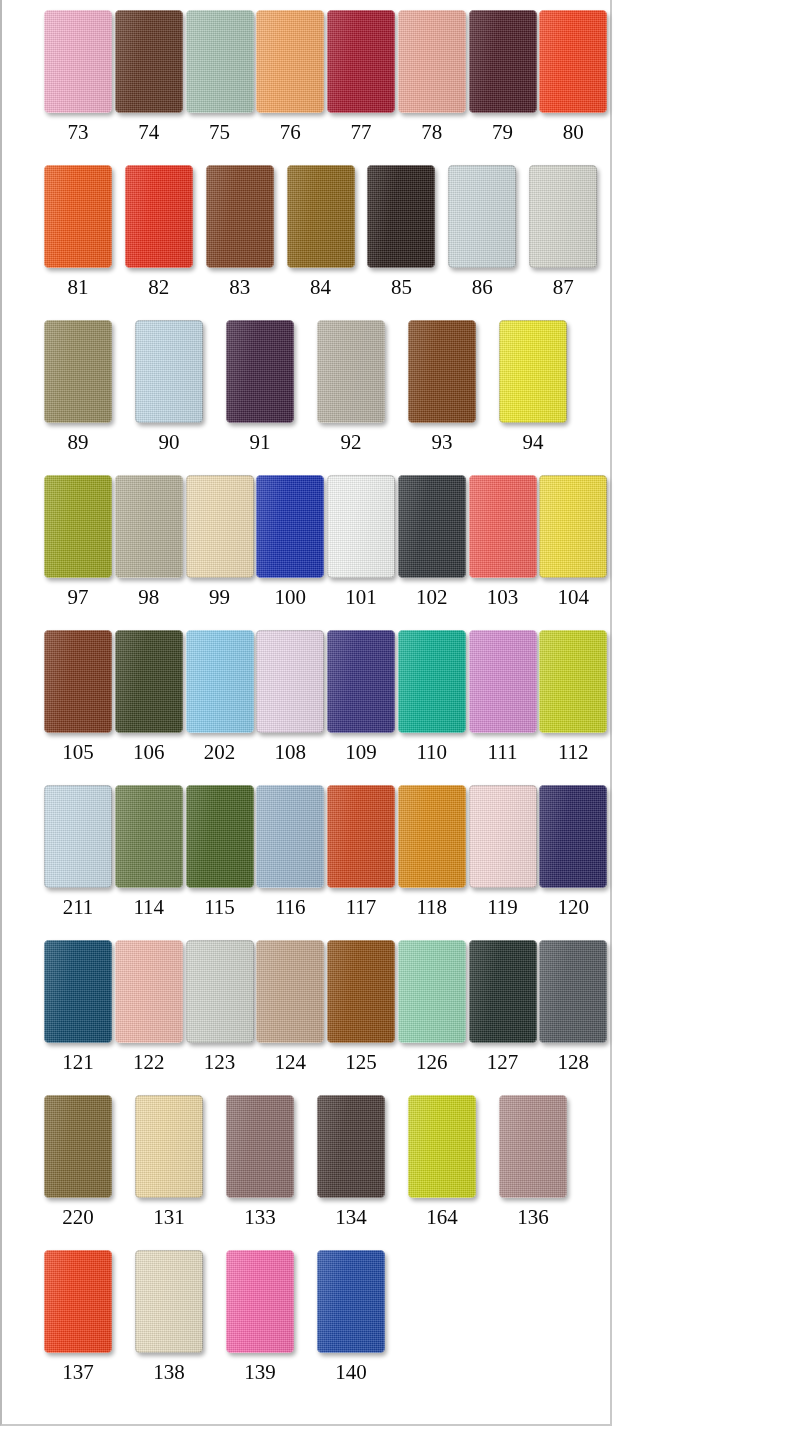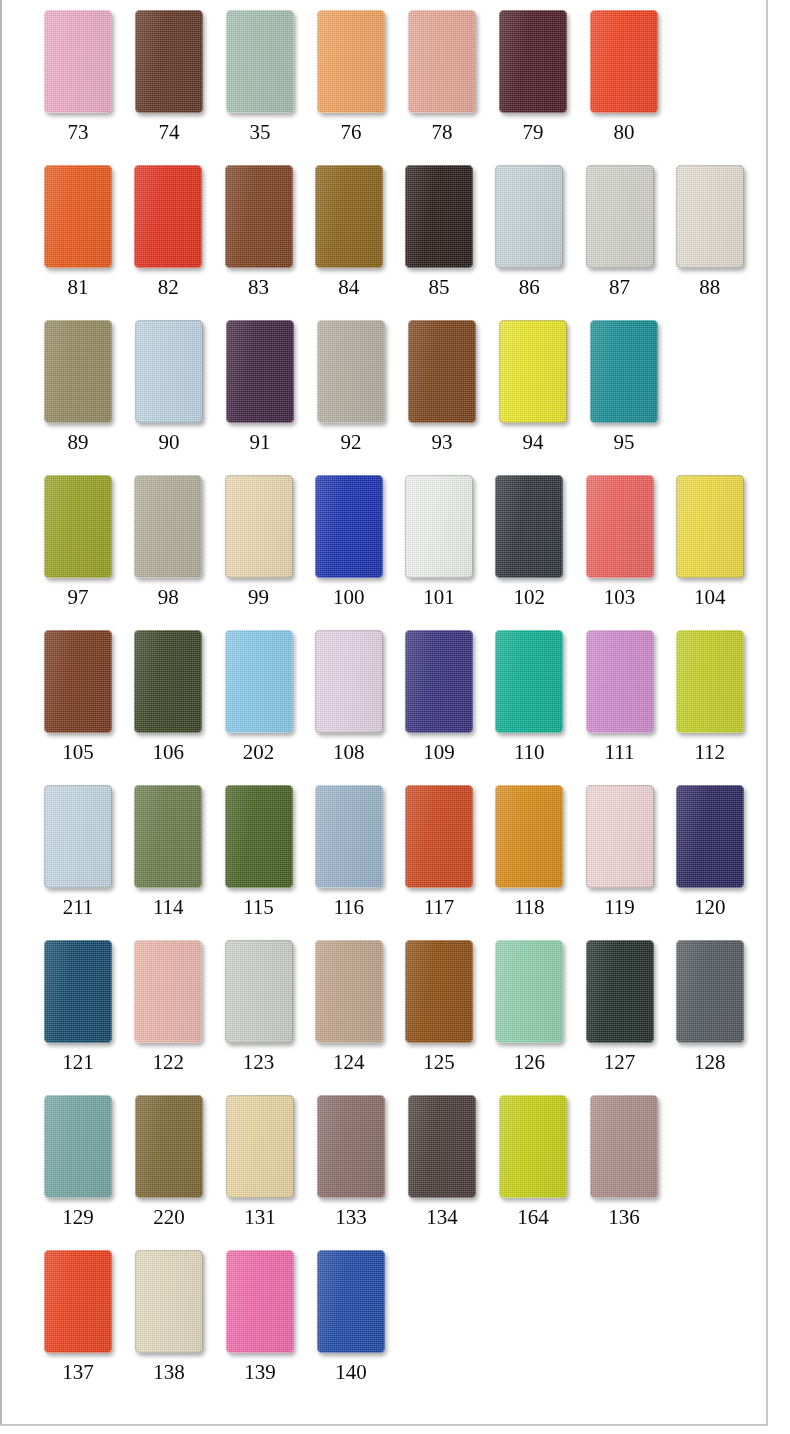--- a/index.html
+++ b/index.html
@@ -12,21 +12,21 @@
     width: 790px;
     height: 1434px;
     font-family: "Liberation Serif", "DejaVu Serif", serif;
     overflow: hidden;
   }
 
   
   #chart-page {
     position: relative;
     box-sizing: border-box;
-    width: 768px;
+    width: 612px;
     height: 1426px;
     margin: 0;
     background: #ffffff;
     border-left: 2px solid #b9b9b9;
     border-right: 2px solid #c9c9c9;
     border-bottom: 2px solid #c9c9c9;
     border-top: none;
   }
 
   #swatch-grid {
@@ -99,27 +99,31 @@
         <div class="swatch-cell">
           <div class="swatch-chip" style="background-color: rgb(244, 174, 203);"></div>
           <div class="swatch-label">73</div>
         </div>
         <div class="swatch-cell">
           <div class="swatch-chip" style="background-color: rgb(94, 51, 32);"></div>
           <div class="swatch-label">74</div>
         </div>
         <div class="swatch-cell">
           <div class="swatch-chip" style="background-color: rgb(167, 195, 180);"></div>
-          <div class="swatch-label">35</div>
+          <div class="swatch-label">75</div>
         </div>
         <div class="swatch-cell">
           <div class="swatch-chip" style="background-color: rgb(246, 165, 94);"></div>
           <div class="swatch-label">76</div>
         </div>
         <div class="swatch-cell">
+          <div class="swatch-chip" style="background-color: rgb(165, 19, 42);"></div>
+          <div class="swatch-label">77</div>
+        </div>
+        <div class="swatch-cell">
           <div class="swatch-chip" style="background-color: rgb(237, 168, 152);"></div>
           <div class="swatch-label">78</div>
         </div>
         <div class="swatch-cell">
           <div class="swatch-chip" style="background-color: rgb(72, 24, 35);"></div>
           <div class="swatch-label">79</div>
         </div>
         <div class="swatch-cell">
           <div class="swatch-chip" style="background-color: rgb(249, 61, 24);"></div>
           <div class="swatch-label">80</div>
@@ -147,24 +151,20 @@
           <div class="swatch-label">85</div>
         </div>
         <div class="swatch-cell">
           <div class="swatch-chip light-edge" style="background-color: rgb(205, 217, 220);"></div>
           <div class="swatch-label">86</div>
         </div>
         <div class="swatch-cell">
           <div class="swatch-chip light-edge" style="background-color: rgb(215, 216, 207);"></div>
           <div class="swatch-label">87</div>
         </div>
-        <div class="swatch-cell">
-          <div class="swatch-chip light-edge" style="background-color: rgb(233, 226, 212);"></div>
-          <div class="swatch-label">88</div>
-        </div>
       </div>
       <div class="swatch-row">
         <div class="swatch-cell">
           <div class="swatch-chip" style="background-color: rgb(150, 139, 94);"></div>
           <div class="swatch-label">89</div>
         </div>
         <div class="swatch-cell">
           <div class="swatch-chip light-edge" style="background-color: rgb(194, 218, 231);"></div>
           <div class="swatch-label">90</div>
         </div>
@@ -177,24 +177,20 @@
           <div class="swatch-label">92</div>
         </div>
         <div class="swatch-cell">
           <div class="swatch-chip" style="background-color: rgb(123, 63, 20);"></div>
           <div class="swatch-label">93</div>
         </div>
         <div class="swatch-cell">
           <div class="swatch-chip light-edge" style="background-color: rgb(240, 236, 40);"></div>
           <div class="swatch-label">94</div>
         </div>
-        <div class="swatch-cell">
-          <div class="swatch-chip" style="background-color: rgb(15, 142, 150);"></div>
-          <div class="swatch-label">95</div>
-        </div>
       </div>
       <div class="swatch-row">
         <div class="swatch-cell">
           <div class="swatch-chip" style="background-color: rgb(154, 164, 28);"></div>
           <div class="swatch-label">97</div>
         </div>
         <div class="swatch-cell">
           <div class="swatch-chip" style="background-color: rgb(182, 177, 154);"></div>
           <div class="swatch-label">98</div>
         </div>
@@ -320,24 +316,20 @@
           <div class="swatch-chip" style="background-color: rgb(28, 42, 38);"></div>
           <div class="swatch-label">127</div>
         </div>
         <div class="swatch-cell">
           <div class="swatch-chip" style="background-color: rgb(80, 86, 92);"></div>
           <div class="swatch-label">128</div>
         </div>
       </div>
       <div class="swatch-row">
         <div class="swatch-cell">
-          <div class="swatch-chip" style="background-color: rgb(116, 168, 165);"></div>
-          <div class="swatch-label">129</div>
-        </div>
-        <div class="swatch-cell">
           <div class="swatch-chip" style="background-color: rgb(124, 102, 50);"></div>
           <div class="swatch-label">220</div>
         </div>
         <div class="swatch-cell">
           <div class="swatch-chip light-edge" style="background-color: rgb(241, 219, 164);"></div>
           <div class="swatch-label">131</div>
         </div>
         <div class="swatch-cell">
           <div class="swatch-chip" style="background-color: rgb(138, 107, 105);"></div>
           <div class="swatch-label">133</div>

